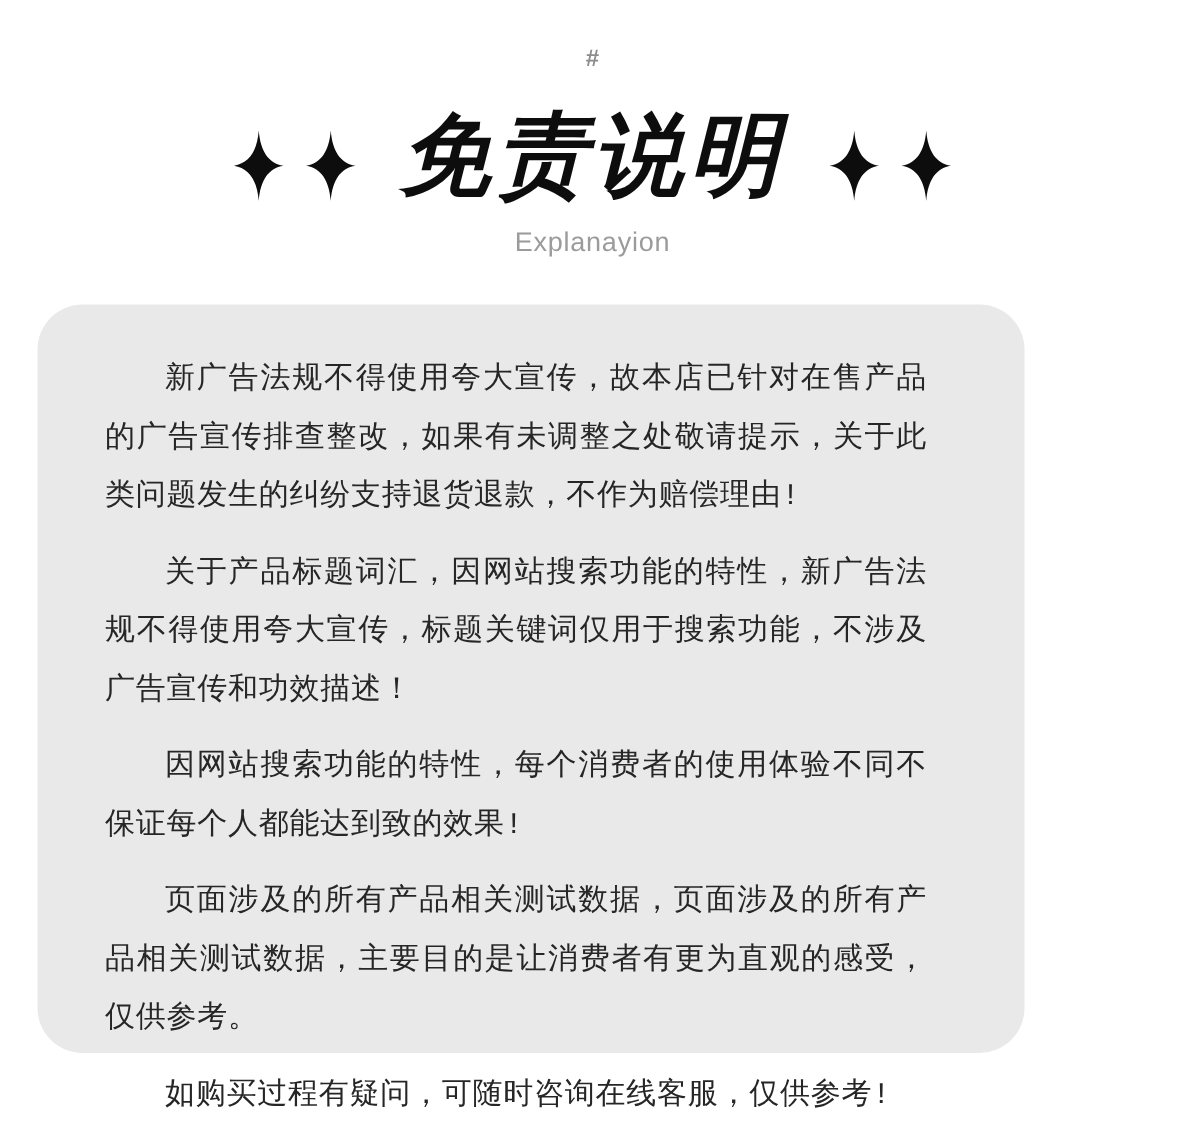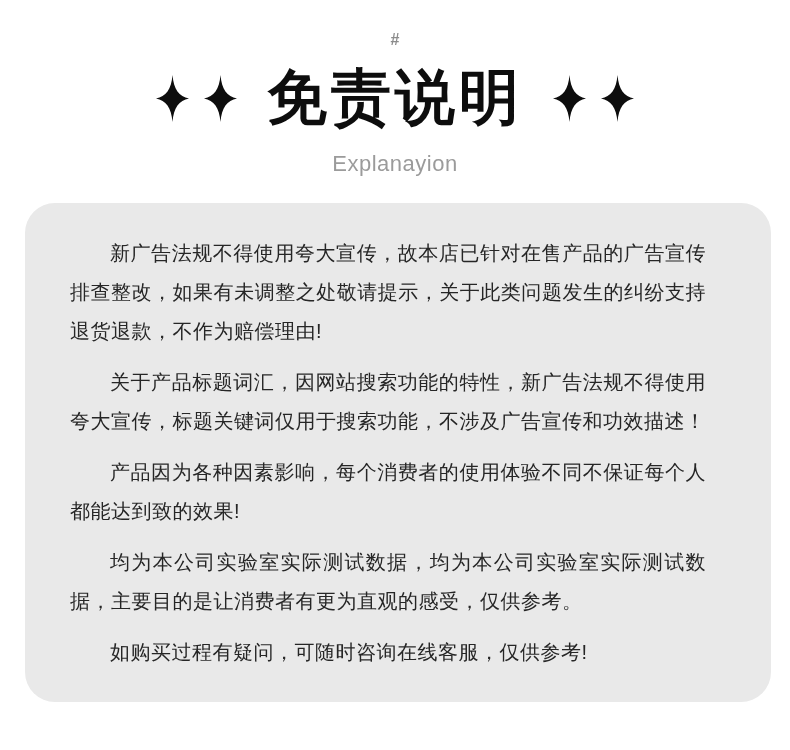--- a/index.html
+++ b/index.html
@@ -14,57 +14,59 @@
     text-align:center;
     padding-top:32px;
     font-size:16px;
     font-weight:700;
     color:#8c8c8c;
     line-height:1;
   }
 
   .title-row {
     display:flex;
-    align-items:center;
+    align-items:flex-end;
     justify-content:center;
     gap:30px;
     margin-top:14px;
     height:72px;
+    font-style:italic;
   }
   .stars { display:flex; align-items:center; gap:15px; }
   .stars svg { display:block; }
 
   .title {
     margin:0;
     font-size:60px;
     line-height:1;
     font-weight:900;
     color:#0d0d0d;
     letter-spacing:4px;
     white-space:nowrap;
   }
 
   .subtitle {
     text-align:center;
     margin-top:17px;
-    font-size:22px;
+    font-size:18px;
     color:#9b9b9b;
     letter-spacing:0.5px;
   }
 
   .panel {
     position:absolute;
     left:25px;
     top:203px;
-    width:746px;
+    width:658px;
     height:499px;
     box-sizing:border-box;
     background:#e9e9e9;
     border-radius:30px;
     padding:31px 65px 0 45px;
+    font-family:Liberation Mono, monospace;
   }
   .panel p {
     margin:0 0 12px 0;
     font-size:20px;
     line-height:39px;
     color:#262626;
     text-indent:2em;
     text-align:justify;
     letter-spacing:0.5px;
   }
@@ -98,18 +100,18 @@
       </svg>
     </span>
 
   </div>
 
   <div class="subtitle">Explanayion</div>
 
   <div class="panel">
     <p>新广告法规不得使用夸大宣传，故本店已针对在售产品的广告宣传排查整改，如果有未调整之处敬请提示，关于此类问题发生的纠纷支持退货退款，不作为赔偿理由!</p>
     <p>关于产品标题词汇，因网站搜索功能的特性，新广告法规不得使用夸大宣传，标题关键词仅用于搜索功能，不涉及广告宣传和功效描述！</p>
-    <p>产品因为各种因素影响，每个消费者的使用体验不同不保证每个人都能达到致的效果!</p>
-    <p>均为本公司实验室实际测试数据，均为本公司实验室实际测试数据，主要目的是让消费者有更为直观的感受，仅供参考。</p>
+    <p>因网站搜索功能的特性，每个消费者的使用体验不同不保证每个人都能达到致的效果!</p>
+    <p>页面涉及的所有产品相关测试数据，页面涉及的所有产品相关测试数据，主要目的是让消费者有更为直观的感受，仅供参考。</p>
     <p>如购买过程有疑问，可随时咨询在线客服，仅供参考!</p>
   </div>
 
 </div>
 
 </body></html>

